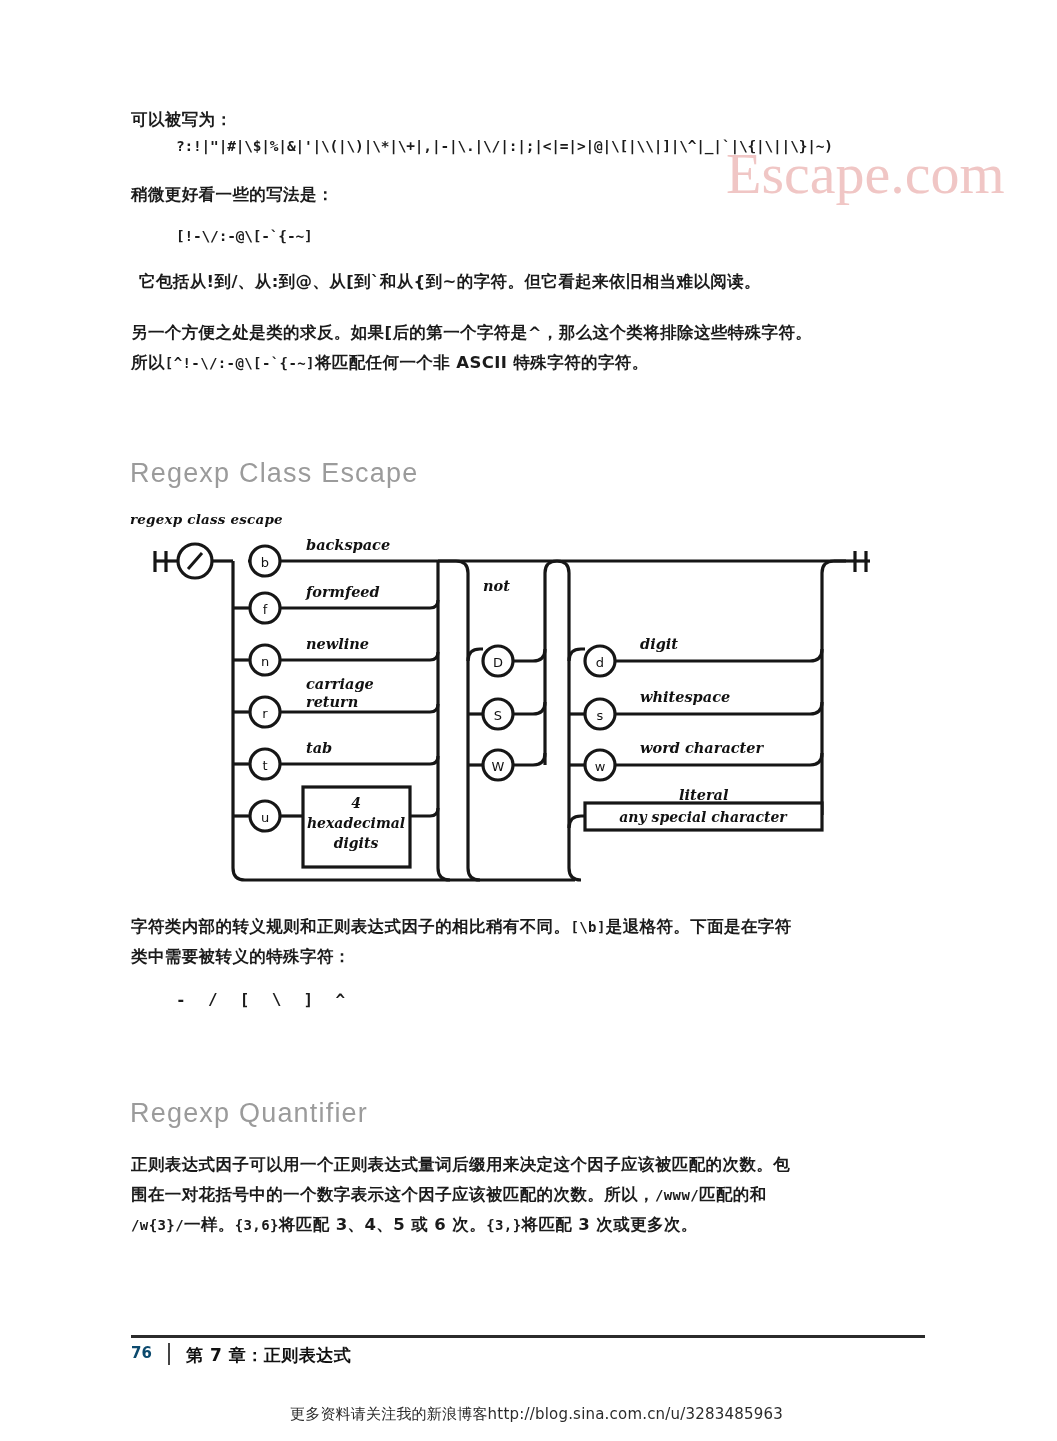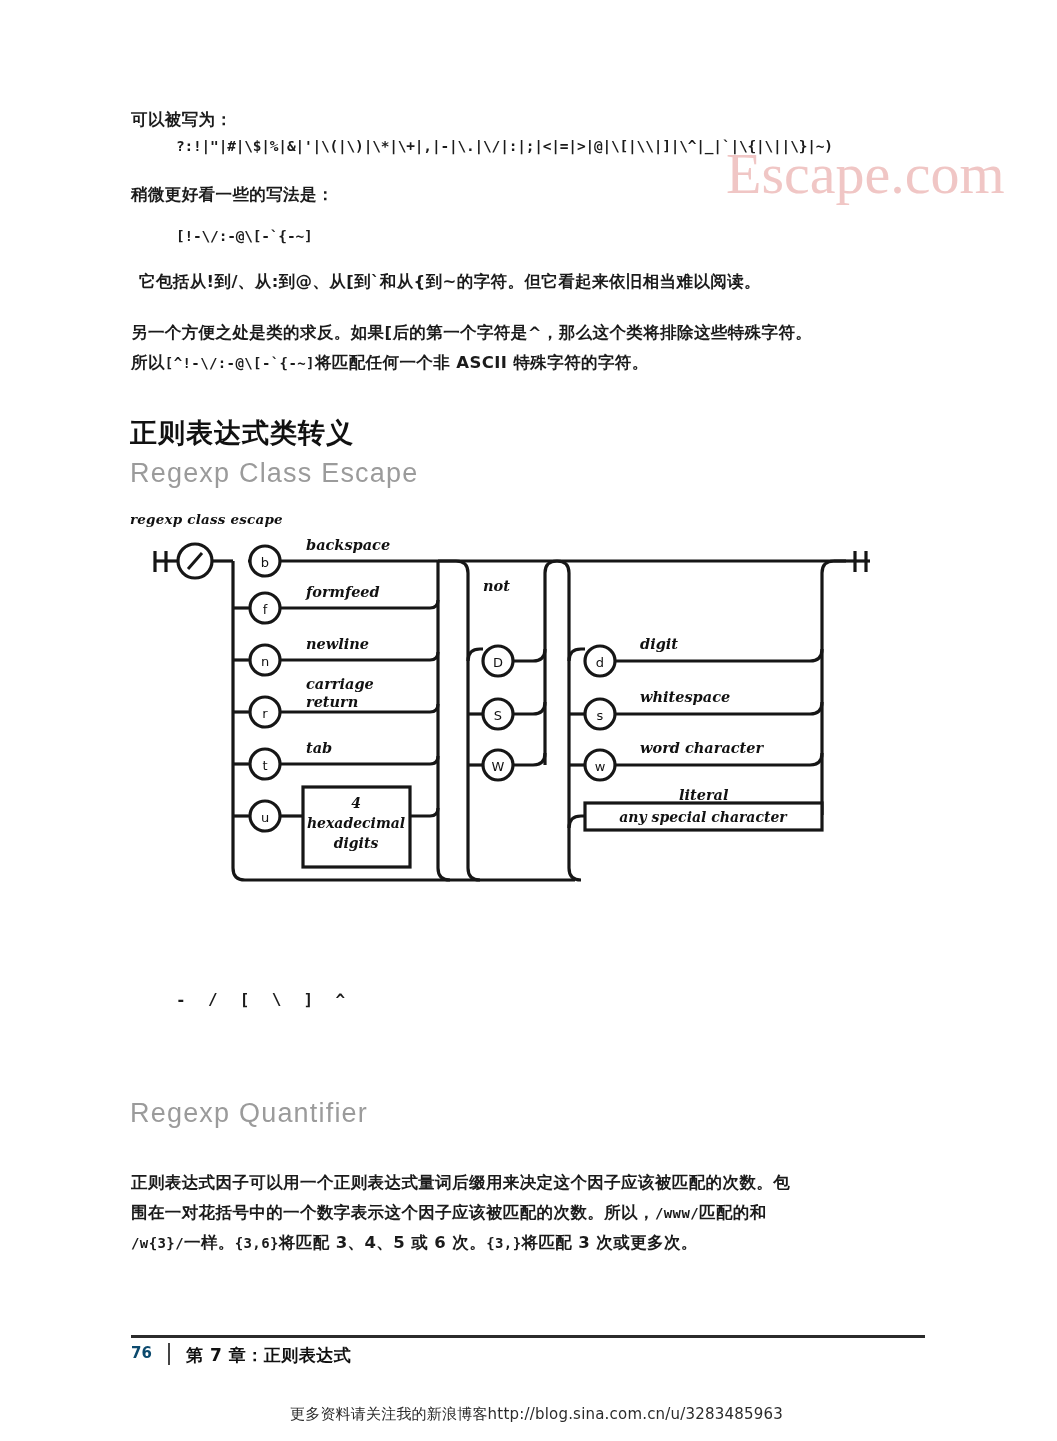--- a/index.html
+++ b/index.html
@@ -109,21 +109,20 @@
 
   <div class="code" style="left:176px;top:228px;">[!-\/:-@\[-`{-~]</div>
 
   <div class="ctext" style="left:131px;top:267px;margin-left:8px;">它包括从!到/、从:到@、从[到`和从{到~的字符。但它看起来依旧相当难以阅读。</div>
 
   <div class="ctext" style="left:131px;top:318px;width:830px;">
     <span>另一个方便之处是类的求反。如果[后的第一个字符是^，那么这个类将排除这些特殊字符。</span><br>
     <span>所以</span><span class="mono-in">[^!-\/:-@\[-`{-~]</span><span>将匹配任何一个非 ASCII 特殊字符的字符。</span>
   </div>
 
-  <div class="h-cn" style="left:130px;top:415px;">正则表达式类转义</div>
   <div class="h-en" style="left:130px;top:458px;">Regexp Class Escape</div>
 
   <div class="diag-cap" style="left:130px;top:511px;">regexp class escape</div>
 
   <svg id="rail" viewBox="0 0 1057 370">
     <g fill="none" stroke="#161616" stroke-width="3.2" stroke-linecap="butt">
 
       <line x1="155" y1="26" x2="155" y2="47"></line>
       <line x1="166" y1="26" x2="166" y2="47"></line>
       <line x1="155" y1="36" x2="177" y2="36"></line>
@@ -245,26 +244,30 @@
 
       <g text-anchor="middle">
         <text class="rl-box" x="356" y="283">4</text>
         <text class="rl-box" x="356" y="303">hexadecimal</text>
         <text class="rl-box" x="356" y="323">digits</text>
         <text class="rl-box" x="703" y="297">any special character</text>
       </g>
     </g>
   </svg>
 
+  <div class="ctext" style="left:131px;top:912px;width:830px;">
+    <span>字符类内部的转义规则和正则表达式因子的相比稍有不同。</span><span class="mono-in">[\b]</span><span>是退格符。下面是在字符</span><br>
+    <span>类中需要被转义的特殊字符：</span>
+  </div>
 
   <div class="code" style="left:176px;top:990px;font-size:16px;letter-spacing:1px;">-  /  [  \  ]  ^</div>
 
   <div class="h-en" style="left:130px;top:1098px;">Regexp Quantifier</div>
 
-  <div class="ctext" style="left:131px;top:1150px;width:840px;margin-top:18px;">
+  <div class="ctext" style="left:131px;top:1150px;width:840px;">
     <span style="font-weight:800">正则表达式因子</span><span>可以用一个正则表达式量词后缀用来决定这个因子应该被匹配的次数。包</span><br>
     <span>围在一对花括号中的一个数字表示这个因子应该被匹配的次数。所以，</span><span class="mono-in">/www/</span><span>匹配的和</span><br>
     <span class="mono-in">/w{3}/</span><span>一样。</span><span class="mono-in">{3,6}</span><span>将匹配 3、4、5 或 6 次。</span><span class="mono-in">{3,}</span><span>将匹配 3 次或更多次。</span>
   </div>
 
   <div class="foot-rule"></div>
   <div class="foot-num">76</div>
   <div class="foot-bar"></div>
   <div class="foot-ch">第 7 章：正则表达式</div>
 

